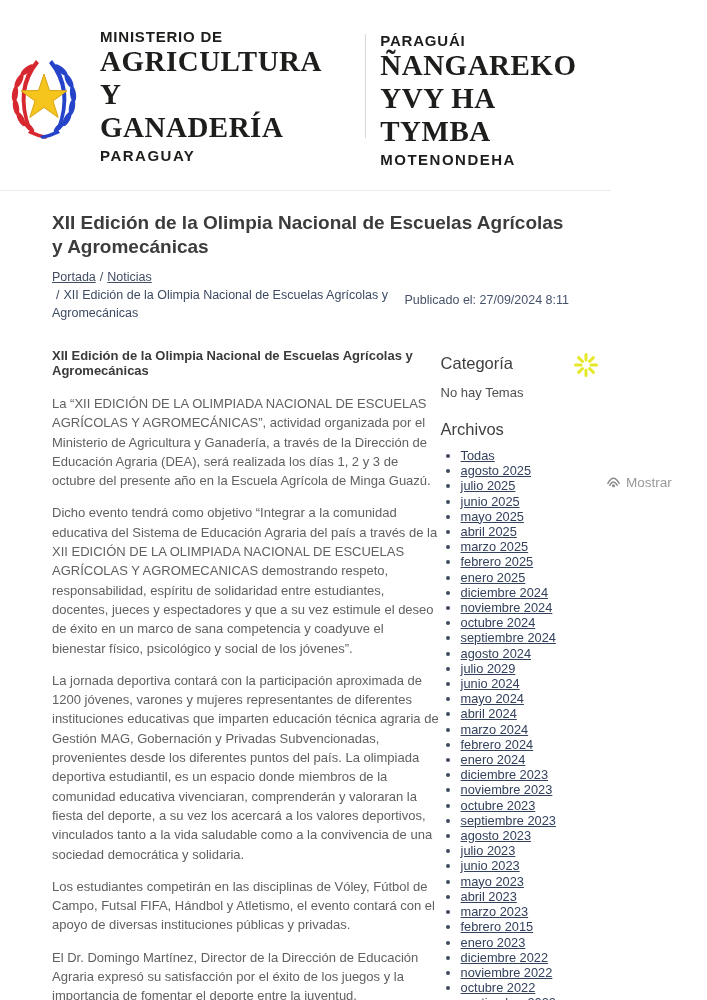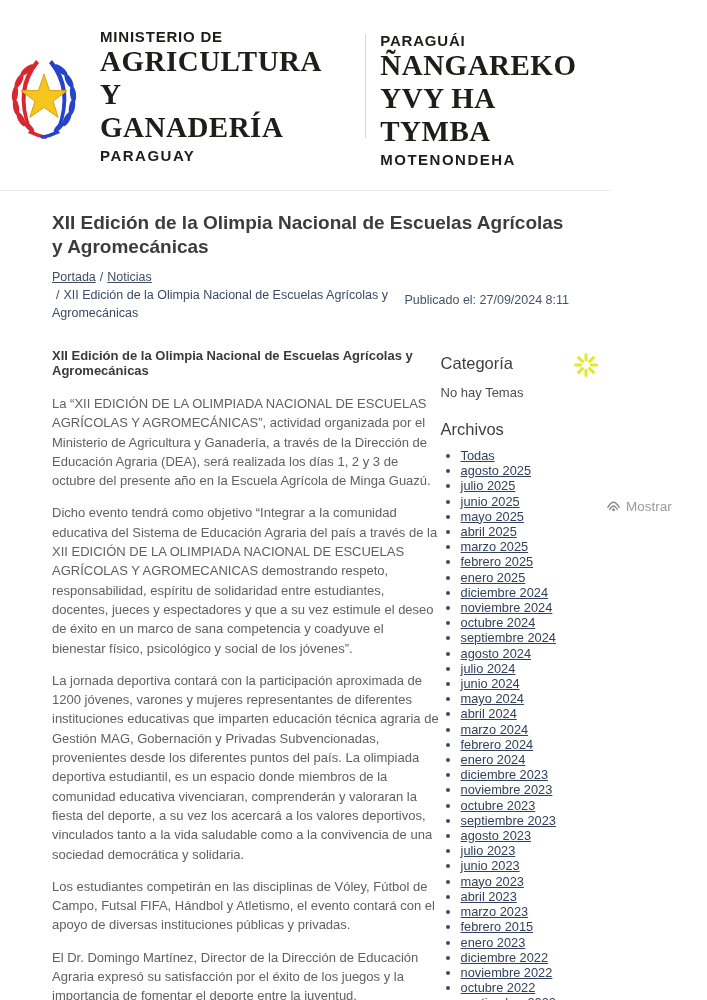--- a/index.html
+++ b/index.html
@@ -44,21 +44,21 @@
   .sb-title { font-size:16.5px; font-weight:400; color:#3f3f3f; }
   .asterisk { width:26px; height:26px; margin-top:-2px; }
   .sb-empty { font-size:13px; color:#4e4e4e; margin-top:7px; }
   .sb-title-archivos { margin-top:20px; }
   .archive-list { list-style:disc; margin:9px 0 0 20px; }
   .archive-list li { font-size:12.8px; line-height:15.2px; color:#3f4a5e; }
   .archive-list a { color:#33415c; text-decoration:underline; cursor:pointer; }
 
   
   .mostrar {
-    position:absolute; left:601px; top:496px; z-index:5;
+    position:absolute; left:601px; top:472px; z-index:5;
     display:flex; align-items:center; gap:5px;
     background:rgba(255,255,255,0.92); border-radius:4px; padding:3px 8px 3px 5px;
     color:#9a9a9a; font-size:13.5px;
   }
 </style>
 </head>
 <body>
 
 <div class="page">
 
@@ -160,21 +160,21 @@
           <li><a href="#">mayo 2025</a></li>
           <li><a href="#">abril 2025</a></li>
           <li><a href="#">marzo 2025</a></li>
           <li><a href="#">febrero 2025</a></li>
           <li><a href="#">enero 2025</a></li>
           <li><a href="#">diciembre 2024</a></li>
           <li><a href="#">noviembre 2024</a></li>
           <li><a href="#">octubre 2024</a></li>
           <li><a href="#">septiembre 2024</a></li>
           <li><a href="#">agosto 2024</a></li>
-          <li><a href="#">julio 2024</a></li>
+          <li><a href="#">julio 2029</a></li>
           <li><a href="#">junio 2024</a></li>
           <li><a href="#">mayo 2024</a></li>
           <li><a href="#">abril 2024</a></li>
           <li><a href="#">marzo 2024</a></li>
           <li><a href="#">febrero 2024</a></li>
           <li><a href="#">enero 2024</a></li>
           <li><a href="#">diciembre 2023</a></li>
           <li><a href="#">noviembre 2023</a></li>
           <li><a href="#">octubre 2023</a></li>
           <li><a href="#">septiembre 2023</a></li>

